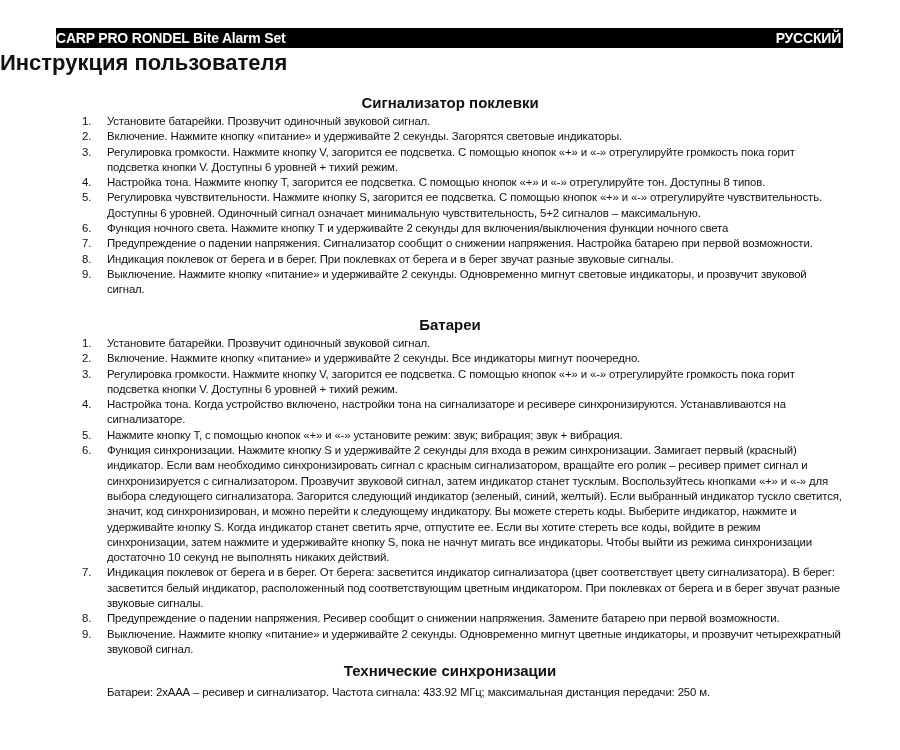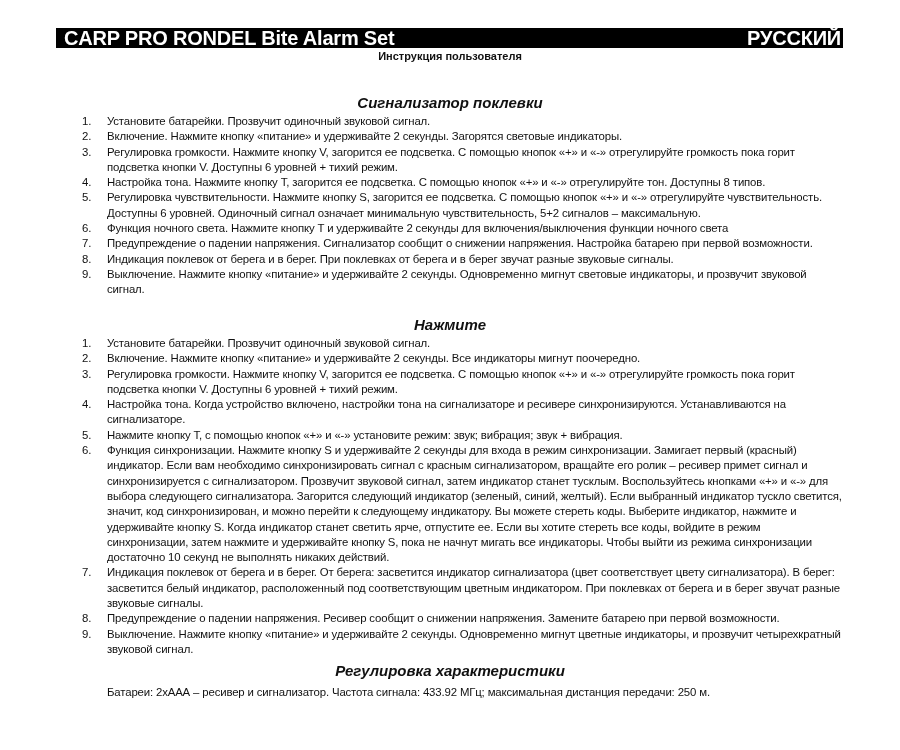--- a/index.html
+++ b/index.html
@@ -6,30 +6,30 @@
   body {
     width: 900px; height: 750px; overflow: hidden; position: relative;
     font-family: "Liberation Sans", "DejaVu Sans", sans-serif;
     color: #111;
   }
   .page { position: absolute; left: 0; top: 0; width: 900px; height: 750px; }
   .topbar {
     position: absolute; left: 56px; top: 28px; width: 787px; height: 20px;
     background: #000; color: #fff;
     display: flex; justify-content: space-between; align-items: center;
-    font-weight: bold; font-size: 20px; letter-spacing: -0.2px;
-    padding: 0 2px 0 8px; box-sizing: border-box;
+    font-weight: bold; font-size: 14px; letter-spacing: -0.2px;
+    padding: 0 2px 0 0; box-sizing: border-box;
   }
   .doc-title {
     position: absolute; left: 0; width: 900px; top: 50px;
-    text-align: center; font-weight: bold; font-size: 11px;
+    text-align: left; font-weight: bold; font-size: 22px;
   }
   .section-title {
     position: absolute; left: 0; width: 900px;
-    text-align: center; font-weight: bold; font-size: 15px; font-style: italic;
+    text-align: center; font-weight: bold; font-size: 15px;
   }
   .list {
     position: absolute; left: 82px; width: 760px; margin: 0; padding: 0; list-style: none;
     font-size: 11.4px; line-height: 15.3px; letter-spacing: -0.15px;
   }
   .list li { display: flex; margin: 0; }
   .list .num { width: 25px; flex: none; }
   .list .txt { flex: 1; }
   .para {
     position: absolute; left: 107px; width: 740px;
@@ -82,21 +82,21 @@
     <li>
         <span class="num">8.</span>
         <span class="txt">Индикация поклевок от берега и в берег. При поклевках от берега и в берег звучат разные звуковые сигналы.</span>
       </li>
     <li>
         <span class="num">9.</span>
         <span class="txt">Выключение. Нажмите кнопку «питание» и удерживайте 2 секунды. Одновременно мигнут световые индикаторы, и прозвучит звуковой сигнал.</span>
       </li>
   </ul>
 
-  <div class="section-title" style="top:316px;">Нажмите</div>
+  <div class="section-title" style="top:316px;">Батареи</div>
 
   <ul class="list" style="top:336px;">
     <li>
         <span class="num">1.</span>
         <span class="txt">Установите батарейки. Прозвучит одиночный звуковой сигнал.</span>
       </li>
     <li>
         <span class="num">2.</span>
         <span class="txt">Включение. Нажмите кнопку «питание» и удерживайте 2 секунды. Все индикаторы мигнут поочередно.</span>
       </li>
@@ -123,19 +123,19 @@
     <li>
         <span class="num">8.</span>
         <span class="txt">Предупреждение о падении напряжения. Ресивер сообщит о снижении напряжения. Замените батарею при первой возможности.</span>
       </li>
     <li>
         <span class="num">9.</span>
         <span class="txt">Выключение. Нажмите кнопку «питание» и удерживайте 2 секунды. Одновременно мигнут цветные индикаторы, и прозвучит четырехкратный звуковой сигнал.</span>
       </li>
   </ul>
 
-  <div class="section-title" style="top:662px;">Регулировка характеристики</div>
+  <div class="section-title" style="top:662px;">Технические синхронизации</div>
 
   <div class="para" style="top:685px;">Батареи: 2хААА – ресивер и сигнализатор. Частота сигнала: 433.92 МГц; максимальная дистанция передачи: 250 м.</div>
 
   <div class="para" style="top:754px;">Если вы не используете устройства длительное время, извлеките, пожалуйста, батарейки!</div>
 
 </div>
 
 </body></html>

